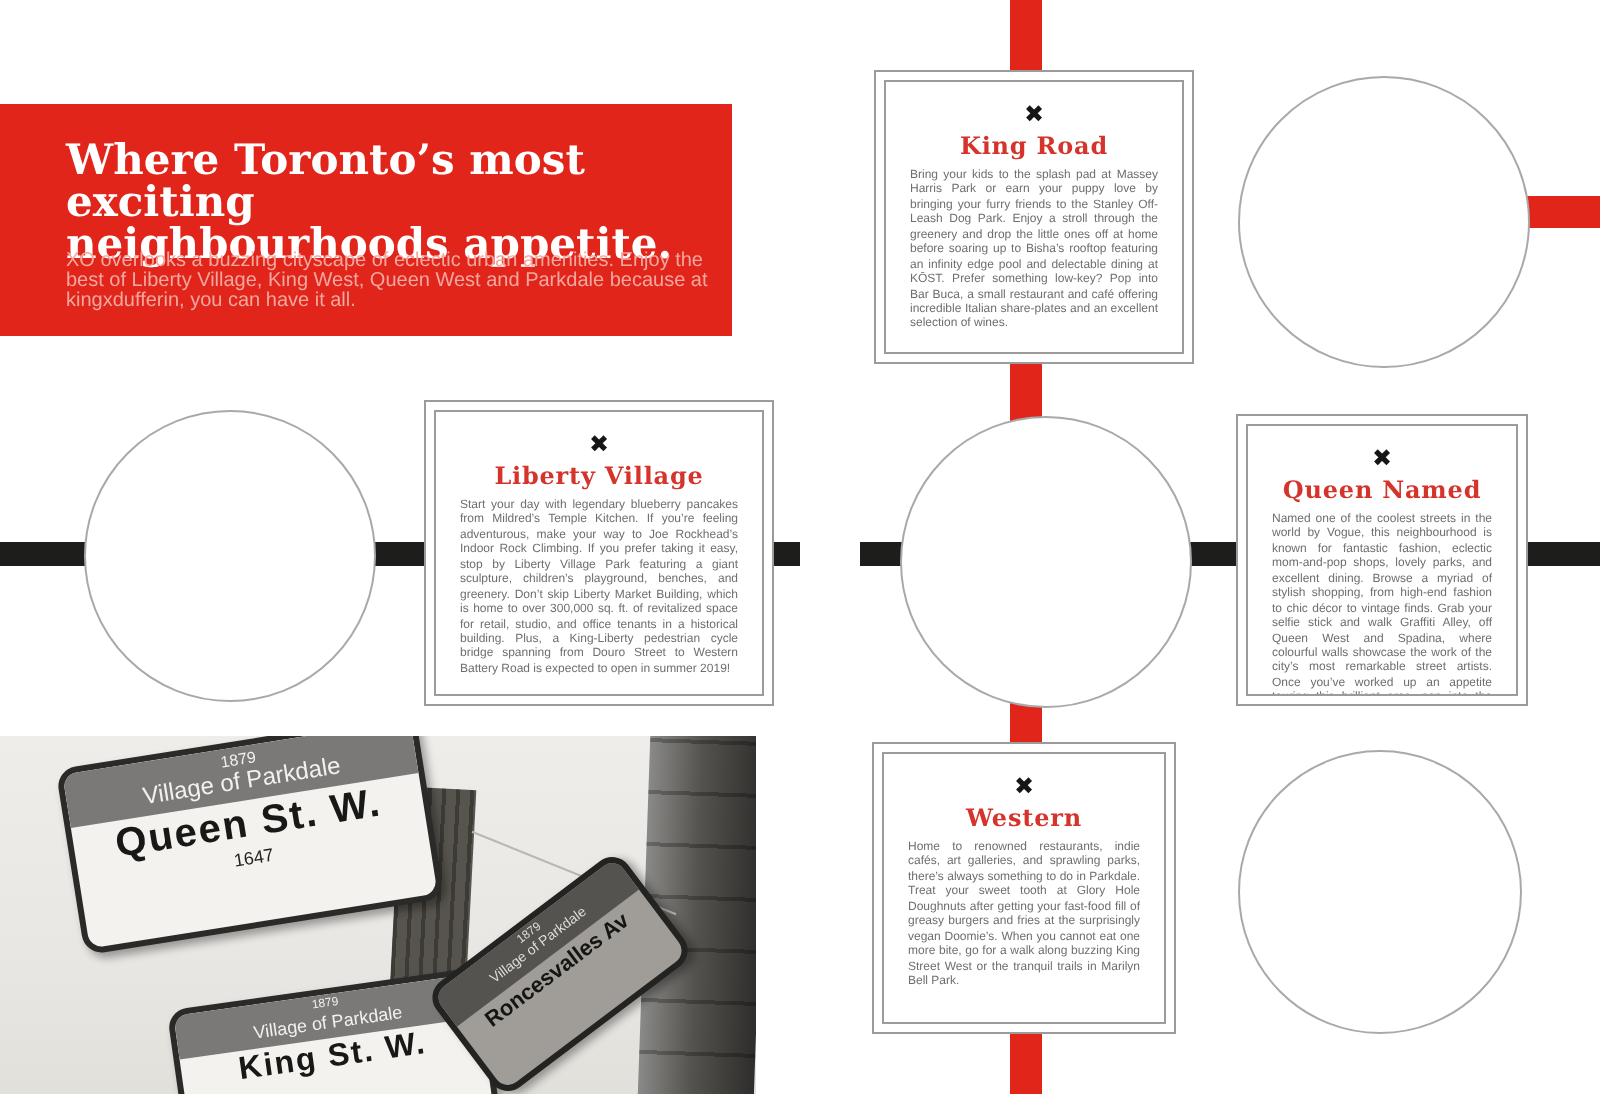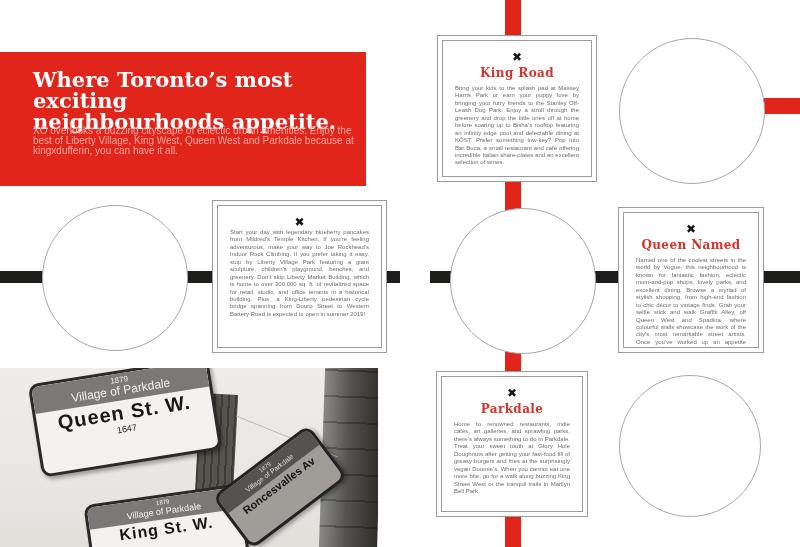--- a/index.html
+++ b/index.html
@@ -7,21 +7,21 @@
           font-family:"Liberation Sans",sans-serif;}
 
   
   .band{position:absolute;z-index:1;}
   .band-black-left{left:0;top:271px;width:400px;height:12px;background:#1d1d1b;}
   .band-black-right{left:430px;top:271px;width:370px;height:12px;background:#1d1d1b;}
   .band-red-vert{left:505px;top:0;width:16px;height:547px;background:#e1251b;}
   .band-red-right{left:760px;top:98px;width:40px;height:16px;background:#e1251b;}
 
   
-  .intro{position:absolute;z-index:2;left:0;top:52px;width:366px;height:134px;background:#e1251b;}
+  .intro{position:absolute;z-index:2;left:0;top:52px;width:366px;height:116px;background:#e1251b;}
   .intro-title{position:absolute;left:33px;top:17px;width:330px;
                font-family:"DejaVu Serif",serif;font-weight:bold;
                font-size:21px;line-height:21px;color:#ffffff;}
   .intro-sub{position:absolute;left:33px;top:74px;width:322px;
              font-size:10px;line-height:10px;color:#f2a79f;}
 
   
   .card{position:absolute;z-index:3;background:#ffffff;border:1px solid #9b9b9b;padding:4px;box-sizing:border-box;}
   .card-inner{width:100%;height:100%;box-sizing:border-box;border:1px solid #9b9b9b;
               padding:9px 12px;text-align:center;overflow:hidden;}
@@ -167,36 +167,37 @@
     <div class="card-inner">
       <div class="x-icon">✖</div>
       <div class="card-title">King Road</div>
       <div class="card-body">Bring your kids to the splash pad at Massey Harris Park or earn your puppy love by bringing your furry friends to the Stanley Off-Leash Dog Park. Enjoy a stroll through the greenery and drop the little ones off at home before soaring up to Bisha’s rooftop featuring an infinity edge pool and delectable dining at KŌST. Prefer something low-key? Pop into Bar Buca, a small restaurant and café offering incredible Italian share-plates and an excellent selection of wines.</div>
     </div>
   </div>
 
   <div class="card card-lv">
     <div class="card-inner">
       <div class="x-icon">✖</div>
+      <div class="card-title">Liberty Village</div>
       <div class="card-body">Start your day with legendary blueberry pancakes from Mildred’s Temple Kitchen. If you’re feeling adventurous, make your way to Joe Rockhead’s Indoor Rock Climbing. If you prefer taking it easy, stop by Liberty Village Park featuring a giant sculpture, children’s playground, benches, and greenery. Don’t skip Liberty Market Building, which is home to over 300,000 sq. ft. of revitalized space for retail, studio, and office tenants in a historical building. Plus, a King-Liberty pedestrian cycle bridge spanning from Douro Street to Western Battery Road is expected to open in summer 2019!</div>
     </div>
   </div>
 
   <div class="card card-qw">
     <div class="card-inner">
       <div class="x-icon">✖</div>
       <div class="card-title">Queen Named</div>
       <div class="card-body">Named one of the coolest streets in the world by Vogue, this neighbourhood is known for fantastic fashion, eclectic mom-and-pop shops, lovely parks, and excellent dining. Browse a myriad of stylish shopping, from high-end fashion to chic décor to vintage finds. Grab your selfie stick and walk Graffiti Alley, off Queen West and Spadina, where colourful walls showcase the work of the city’s most remarkable street artists. Once you’ve worked up an appetite touring this brilliant area, pop into the beautifully designed Aloette restaurant for a modern take on a classic diner experience.</div>
     </div>
   </div>
 
   <div class="card card-pd">
     <div class="card-inner">
       <div class="x-icon">✖</div>
-      <div class="card-title">Parkdale</div>
+      <div class="card-title">Western</div>
       <div class="card-body">Home to renowned restaurants, indie cafés, art galleries, and sprawling parks, there’s always something to do in Parkdale. Treat your sweet tooth at Glory Hole Doughnuts after getting your fast-food fill of greasy burgers and fries at the surprisingly vegan Doomie’s. When you cannot eat one more bite, go for a walk along buzzing King Street West or the tranquil trails in Marilyn Bell Park.</div>
     </div>
   </div>
 
   <div class="circle c-neon"></div>
   <div class="circle-photo p-neon">
     <div class="shape neon-sign">
       <div class="neon-sign-inner"></div>
       <div class="neon-squiggle"></div>
     </div>

